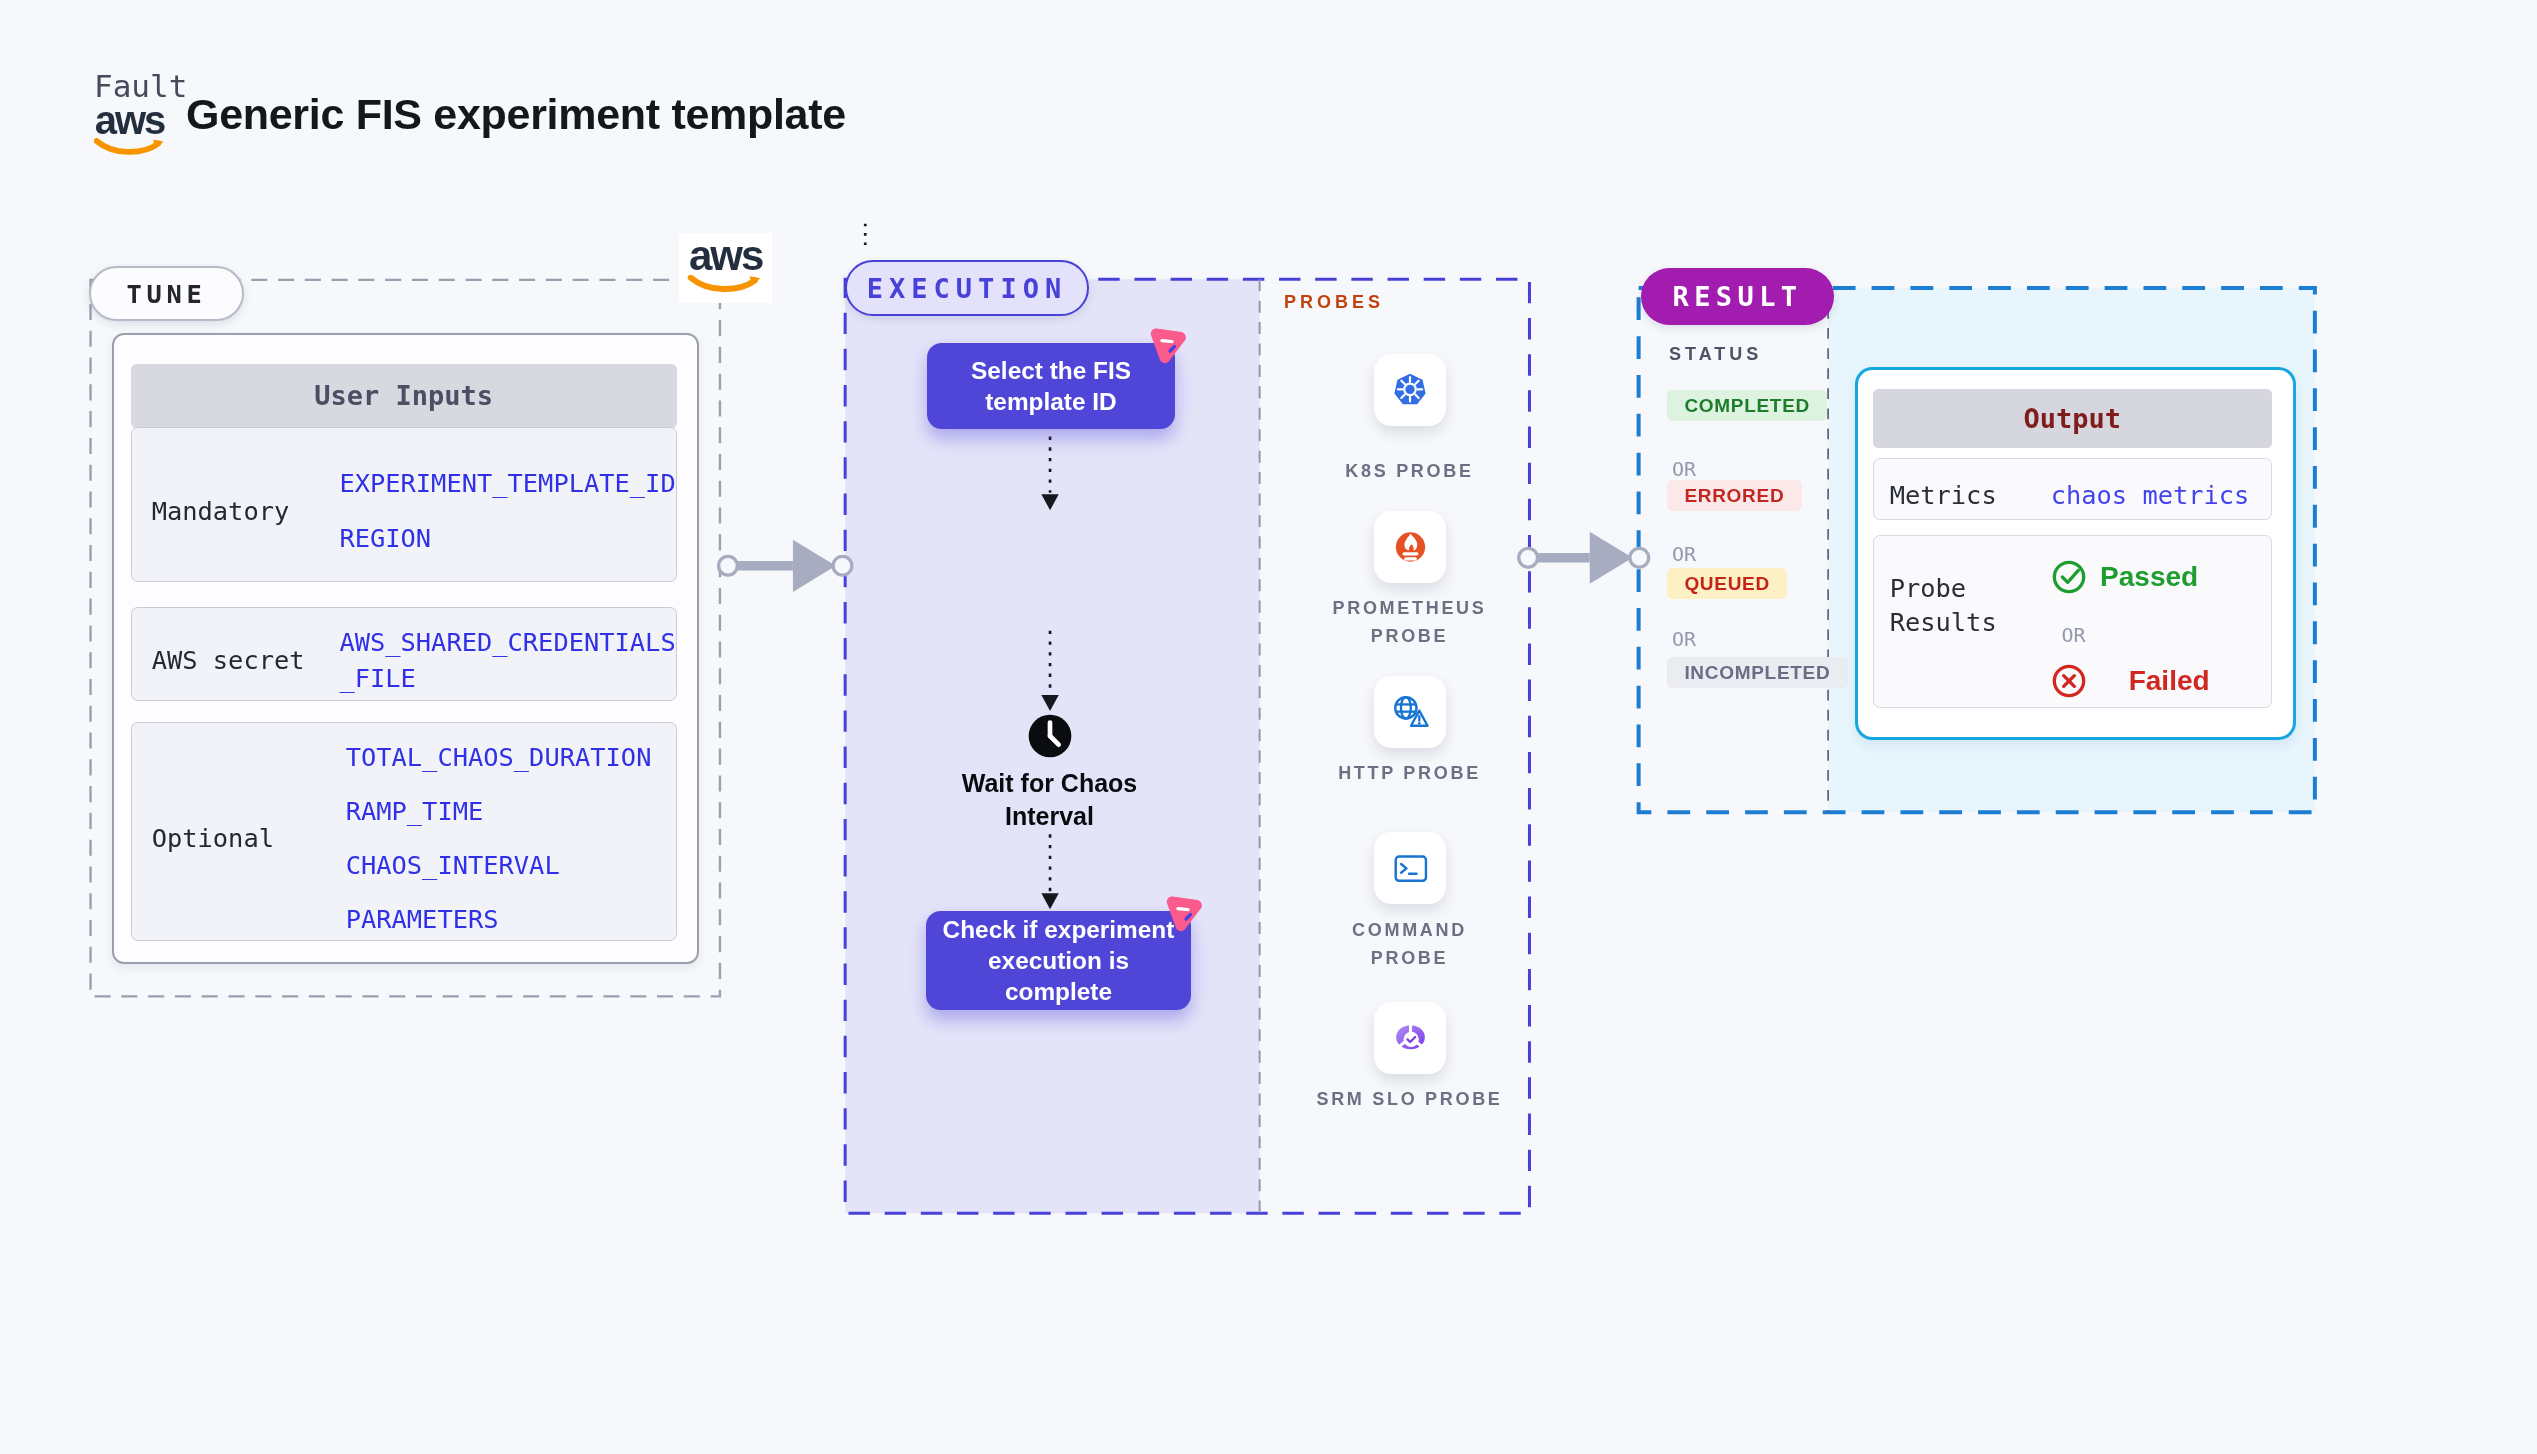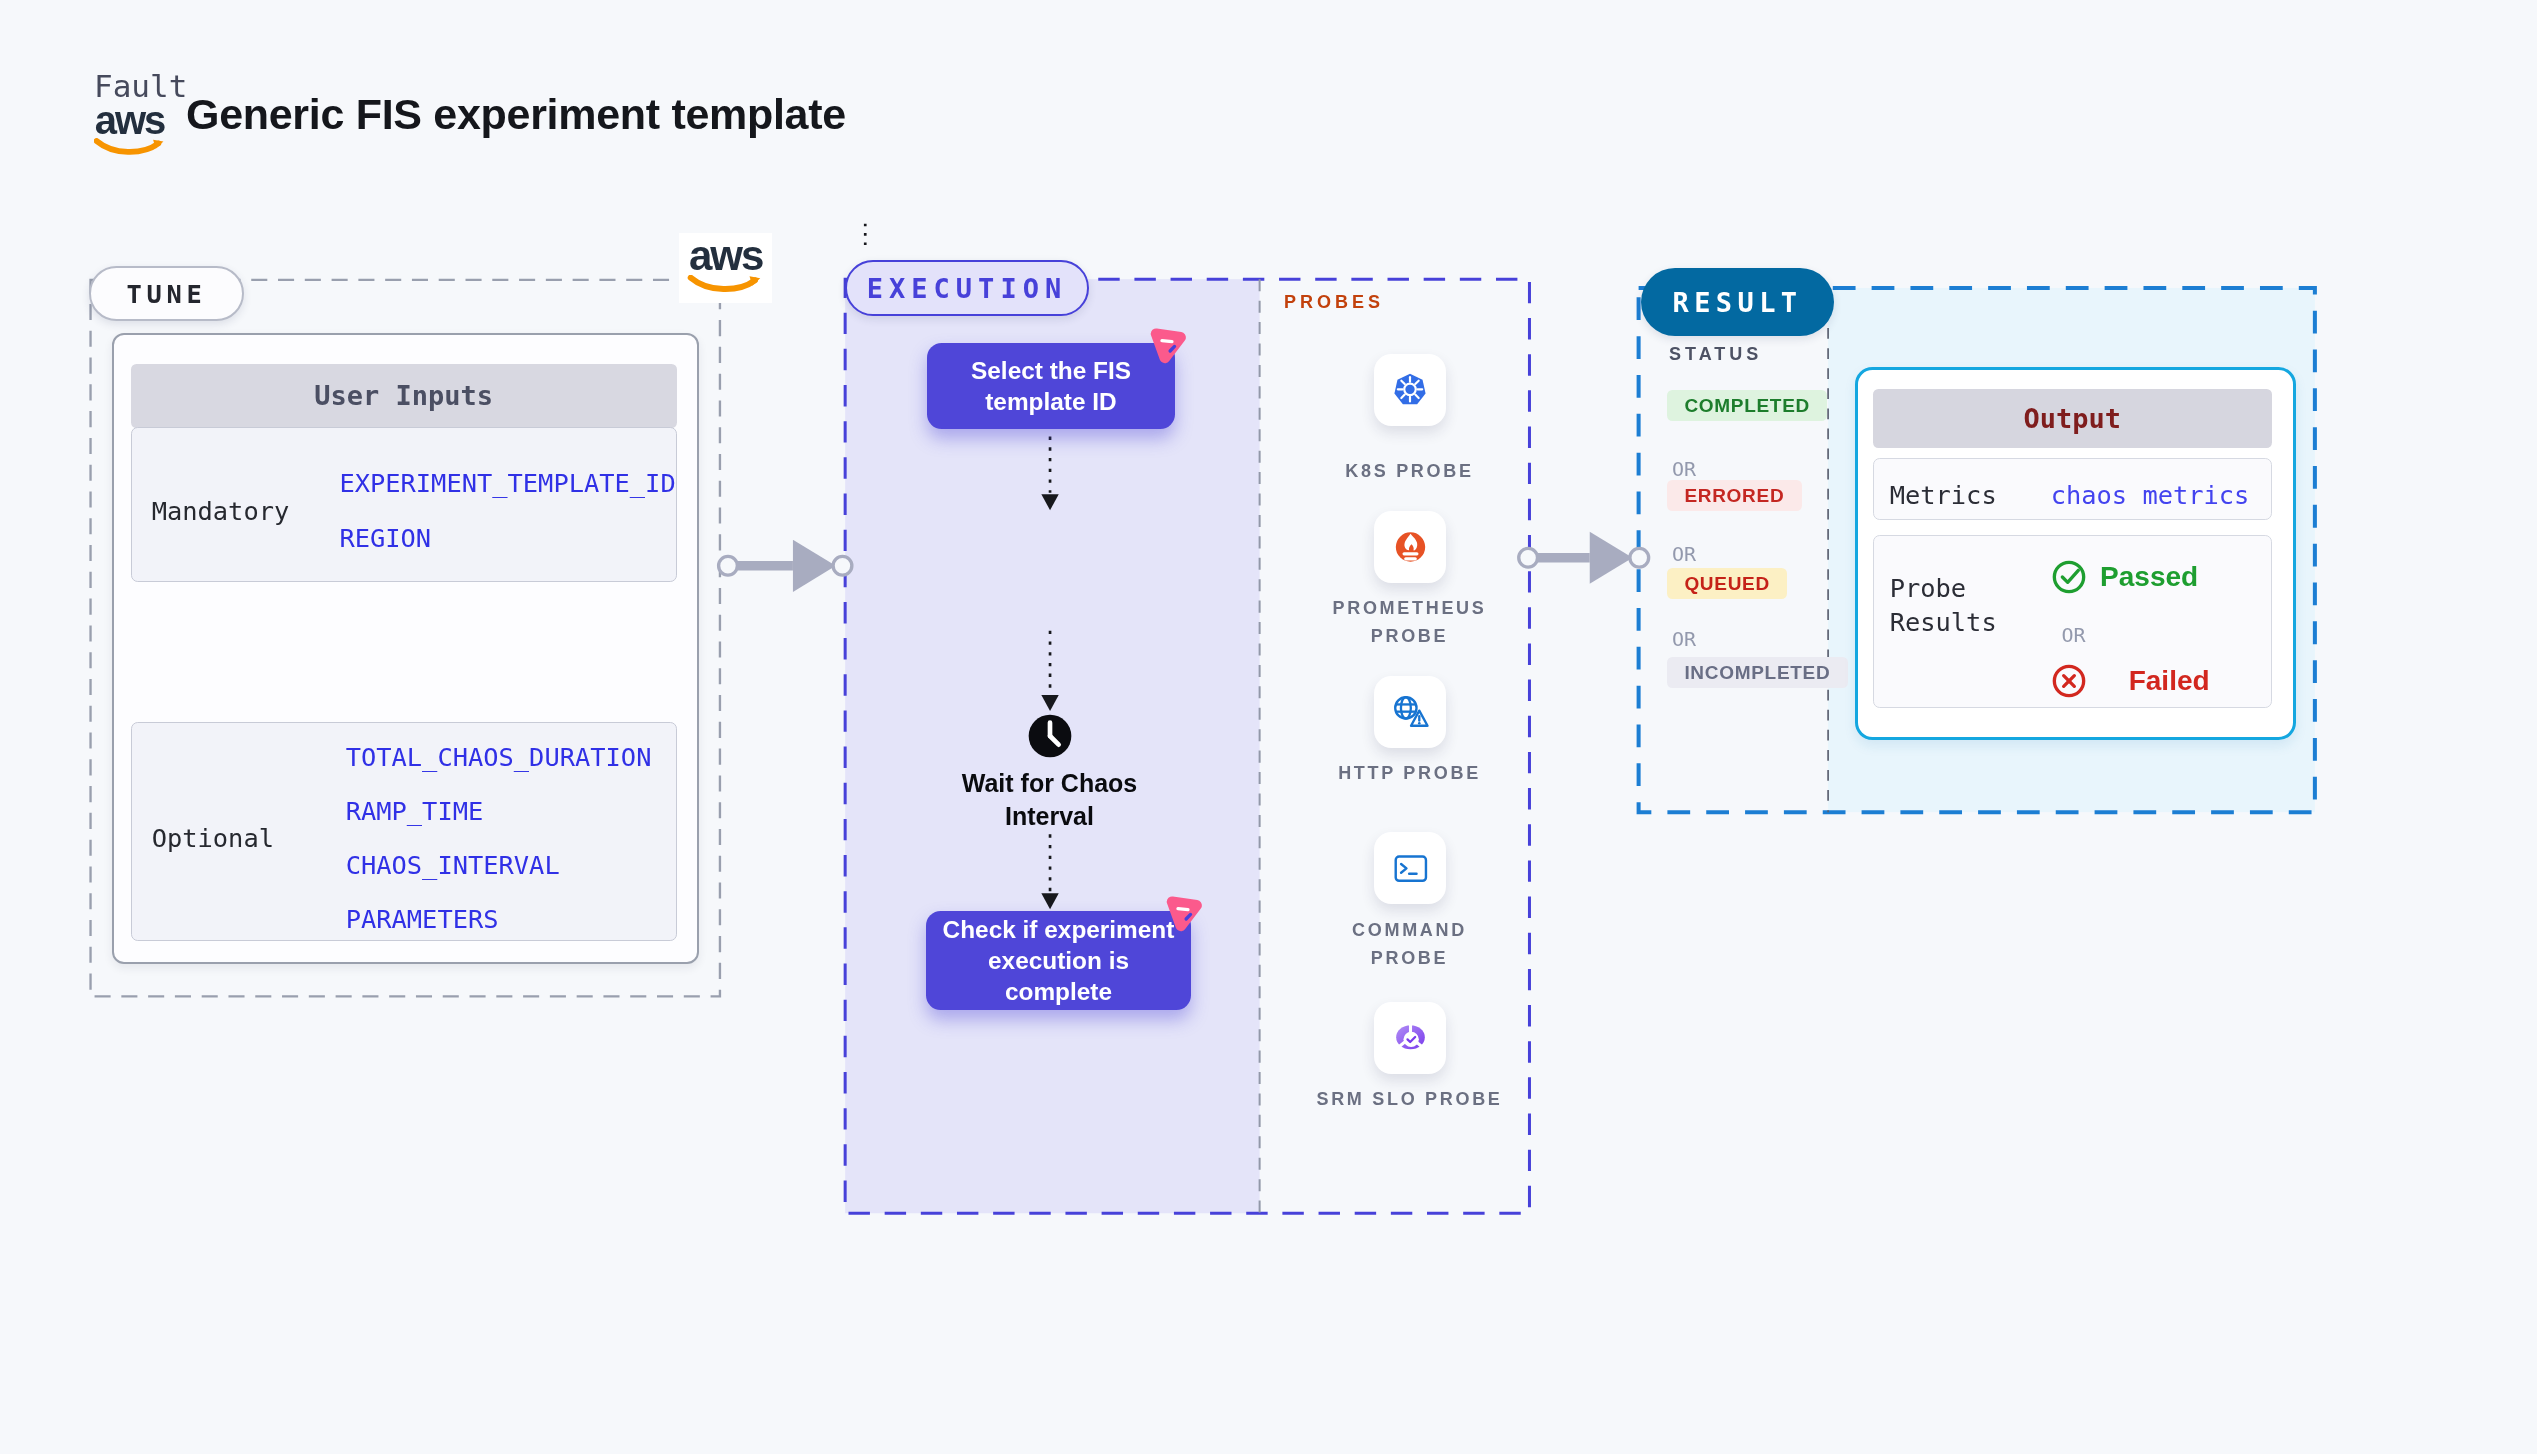--- a/index.html
+++ b/index.html
@@ -16,21 +16,21 @@
   .aws-logo .aws-word{font-weight:bold;color:#232f3e;letter-spacing:-2px;line-height:0.9;}
   .aws-small{left:88px;top:102px;width:83px;}
   .aws-small .aws-word{font-size:40px;}
   .aws-large{left:679px;top:233px;width:88px;background:#ffffff;padding:4px 2.7px 6.7px 2.7px;}
   .aws-large .aws-word{font-size:42px;}
 
   
   .pill{display:flex;align-items:center;justify-content:center;border-radius:40px;font-weight:bold;box-shadow:0 3.3px 8px rgba(45,50,90,.12);}
   .tune-pill{left:89px;top:254px;width:151px;height:51px;background:#fcfcfe;border:2px solid #b7bbc8;color:#24262e;font-size:25.4px;letter-spacing:4.7px;}
   .exec-pill{left:845px;top:248px;width:240px;height:52px;background:#e3e2fa;border:2.7px solid #4741d9;color:#4741d9;font-size:27px;letter-spacing:6px;}
-  .result-pill{left:1641px;top:256px;width:193px;height:68px;background:#0369a1;border:none;color:#ffffff;font-size:27px;letter-spacing:5.4px;}
+  .result-pill{left:1641px;top:256px;width:193px;height:57px;background:#a21caf;border:none;color:#ffffff;font-size:27px;letter-spacing:5.4px;}
 
   
   .ui-card{left:112px;top:333px;width:583px;height:627px;background:#fdfdff;border:2px solid #9aa0ad;border-radius:12px;box-shadow:0 4px 9.4px rgba(40,44,70,.08);}
   .card-hdr{left:16.7px;top:16.7px;width:546px;height:64px;background:#d8d8e1;border-radius:5.4px;display:flex;align-items:center;justify-content:center;font-size:27px;font-weight:bold;color:#4b4f63;}
   .u-row{left:16.7px;width:546px;background:#f2f3f9;border:1.3px solid #c8cbd7;border-radius:6.7px;display:flex;box-sizing:border-box;padding-left:20px;}
   .u-row .rlabel{width:194px;font-size:25.4px;color:#26282f;align-self:center;}
   .u-row .rvals{display:flex;flex-direction:column;justify-content:center;gap:25.4px;font-size:25.4px;color:#3030e6;}
   .row-0{top:92px;height:155px;}
   .row-1{top:272px;height:94px;}
   .row-1 .rvals{gap:6.7px;}
@@ -143,20 +143,27 @@
     <div class="abs card-hdr mono">User Inputs</div>
 
     <div class="abs u-row row-0">
       <div class="rlabel mono">Mandatory</div>
       <div class="rvals mono">
         <span>EXPERIMENT_TEMPLATE_ID</span>
         <span>REGION</span>
       </div>
     </div>
 
+    <div class="abs u-row row-1">
+      <div class="rlabel mono">AWS secret</div>
+      <div class="rvals mono">
+        <span>AWS_SHARED_CREDENTIALS</span>
+        <span>_FILE</span>
+      </div>
+    </div>
 
     <div class="abs u-row row-2">
       <div class="rlabel mono">Optional</div>
       <div class="rvals mono">
         <span>TOTAL_CHAOS_DURATION</span>
         <span>RAMP_TIME</span>
         <span>CHAOS_INTERVAL</span>
         <span>PARAMETERS</span>
       </div>
     </div>

